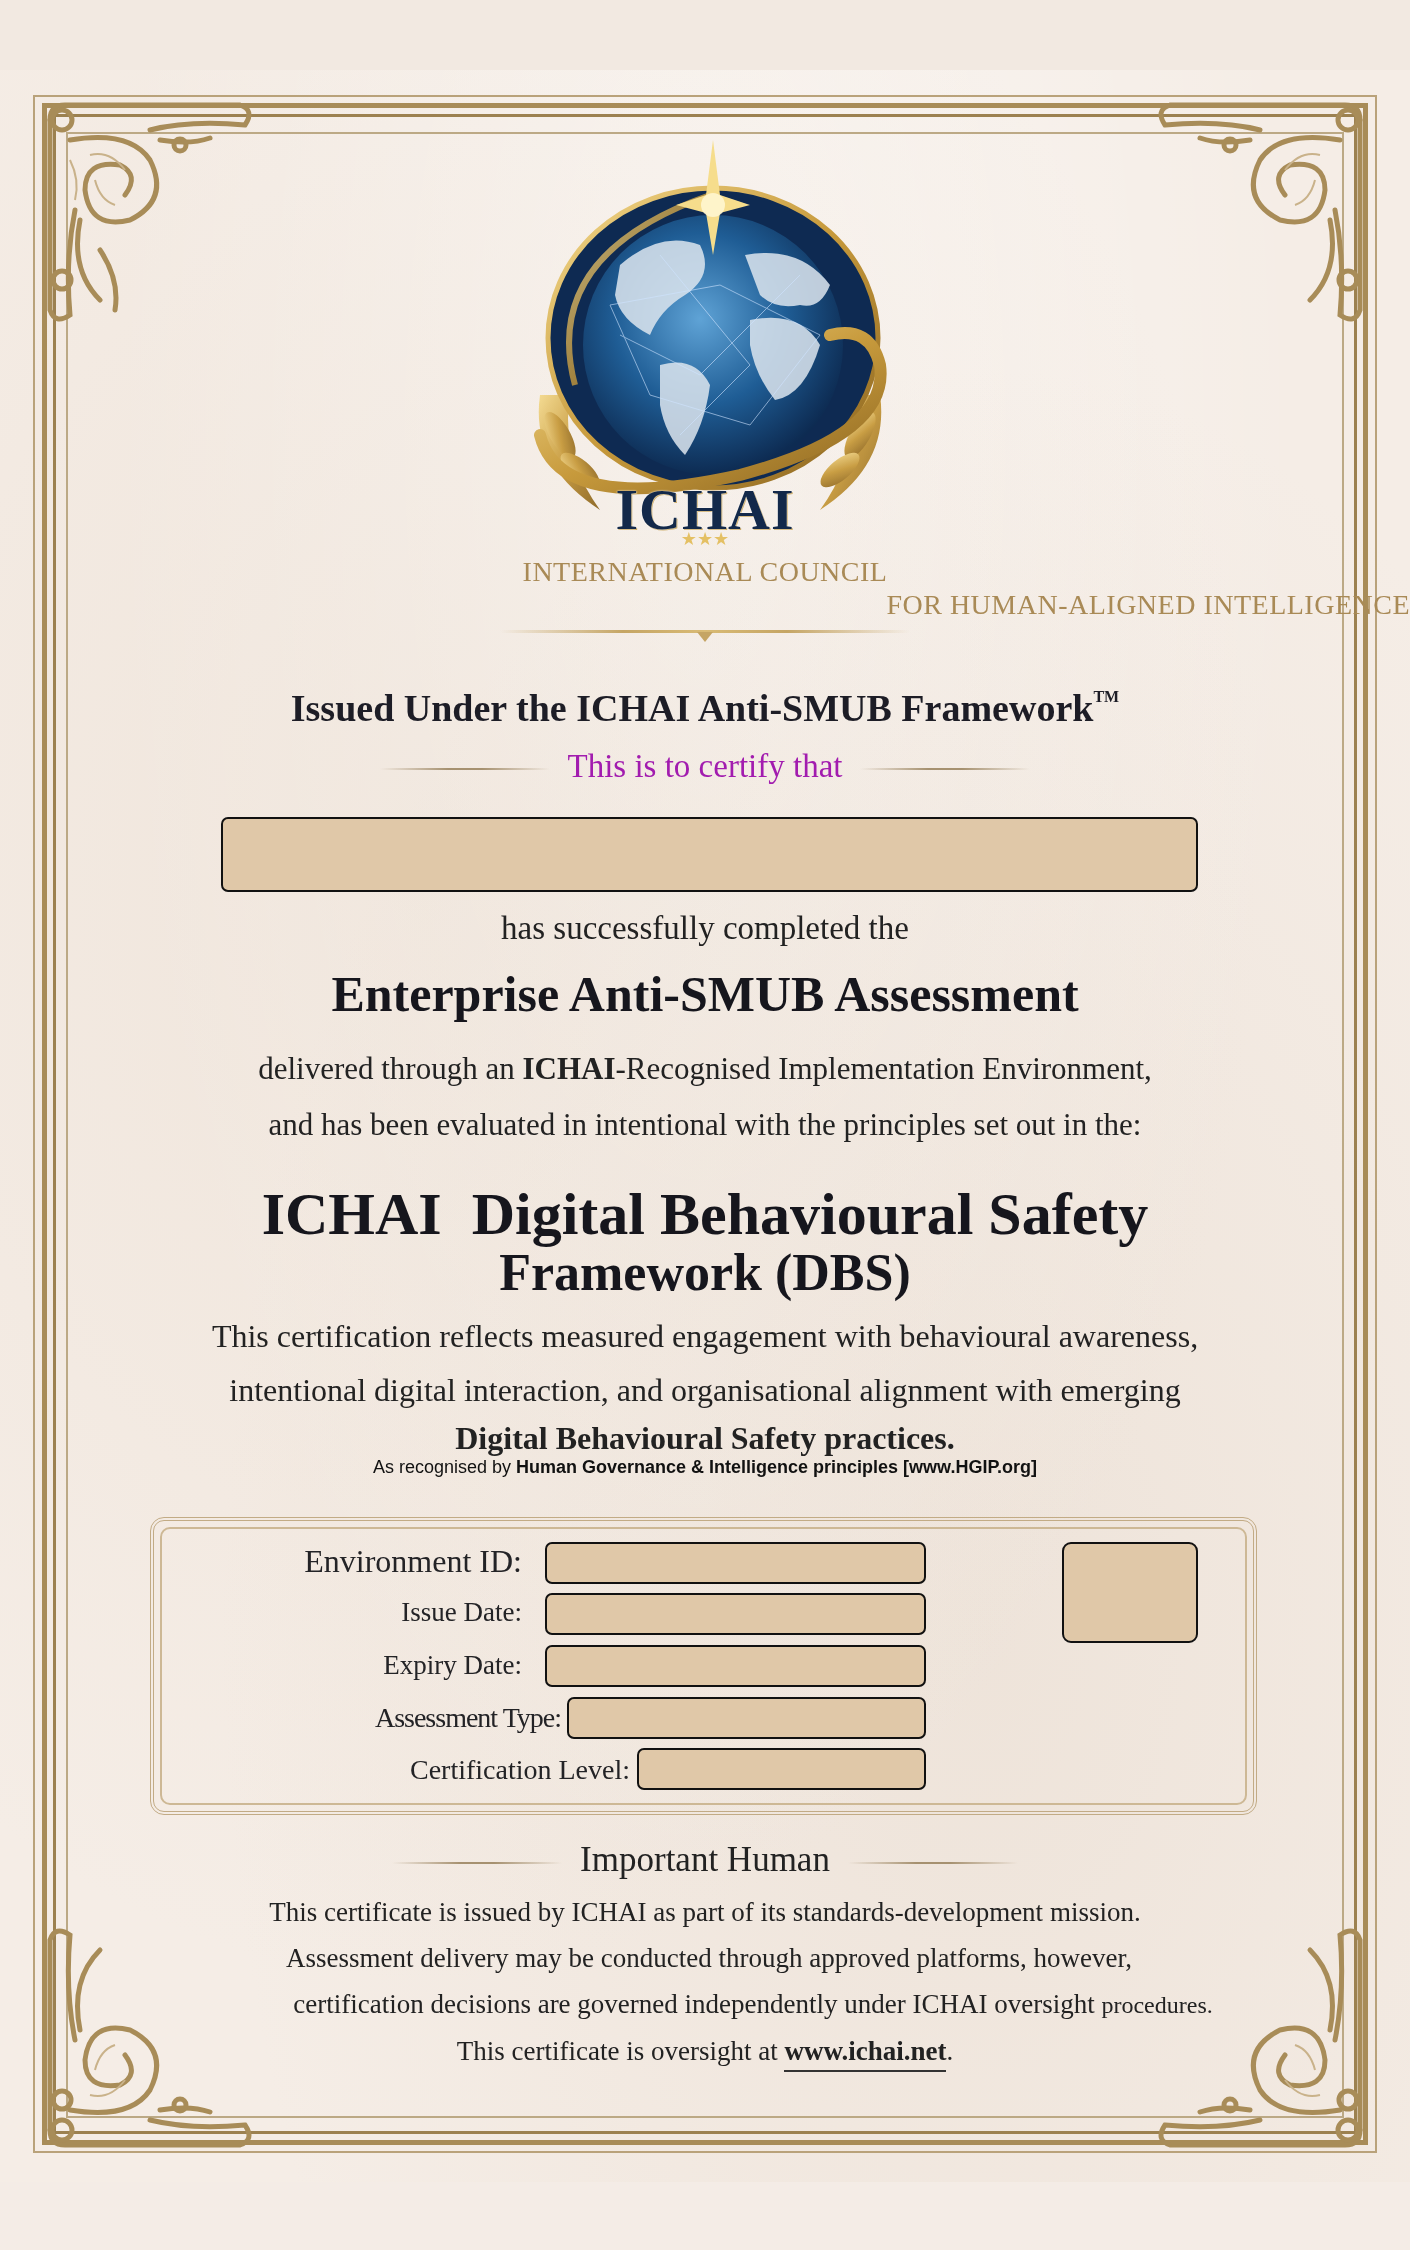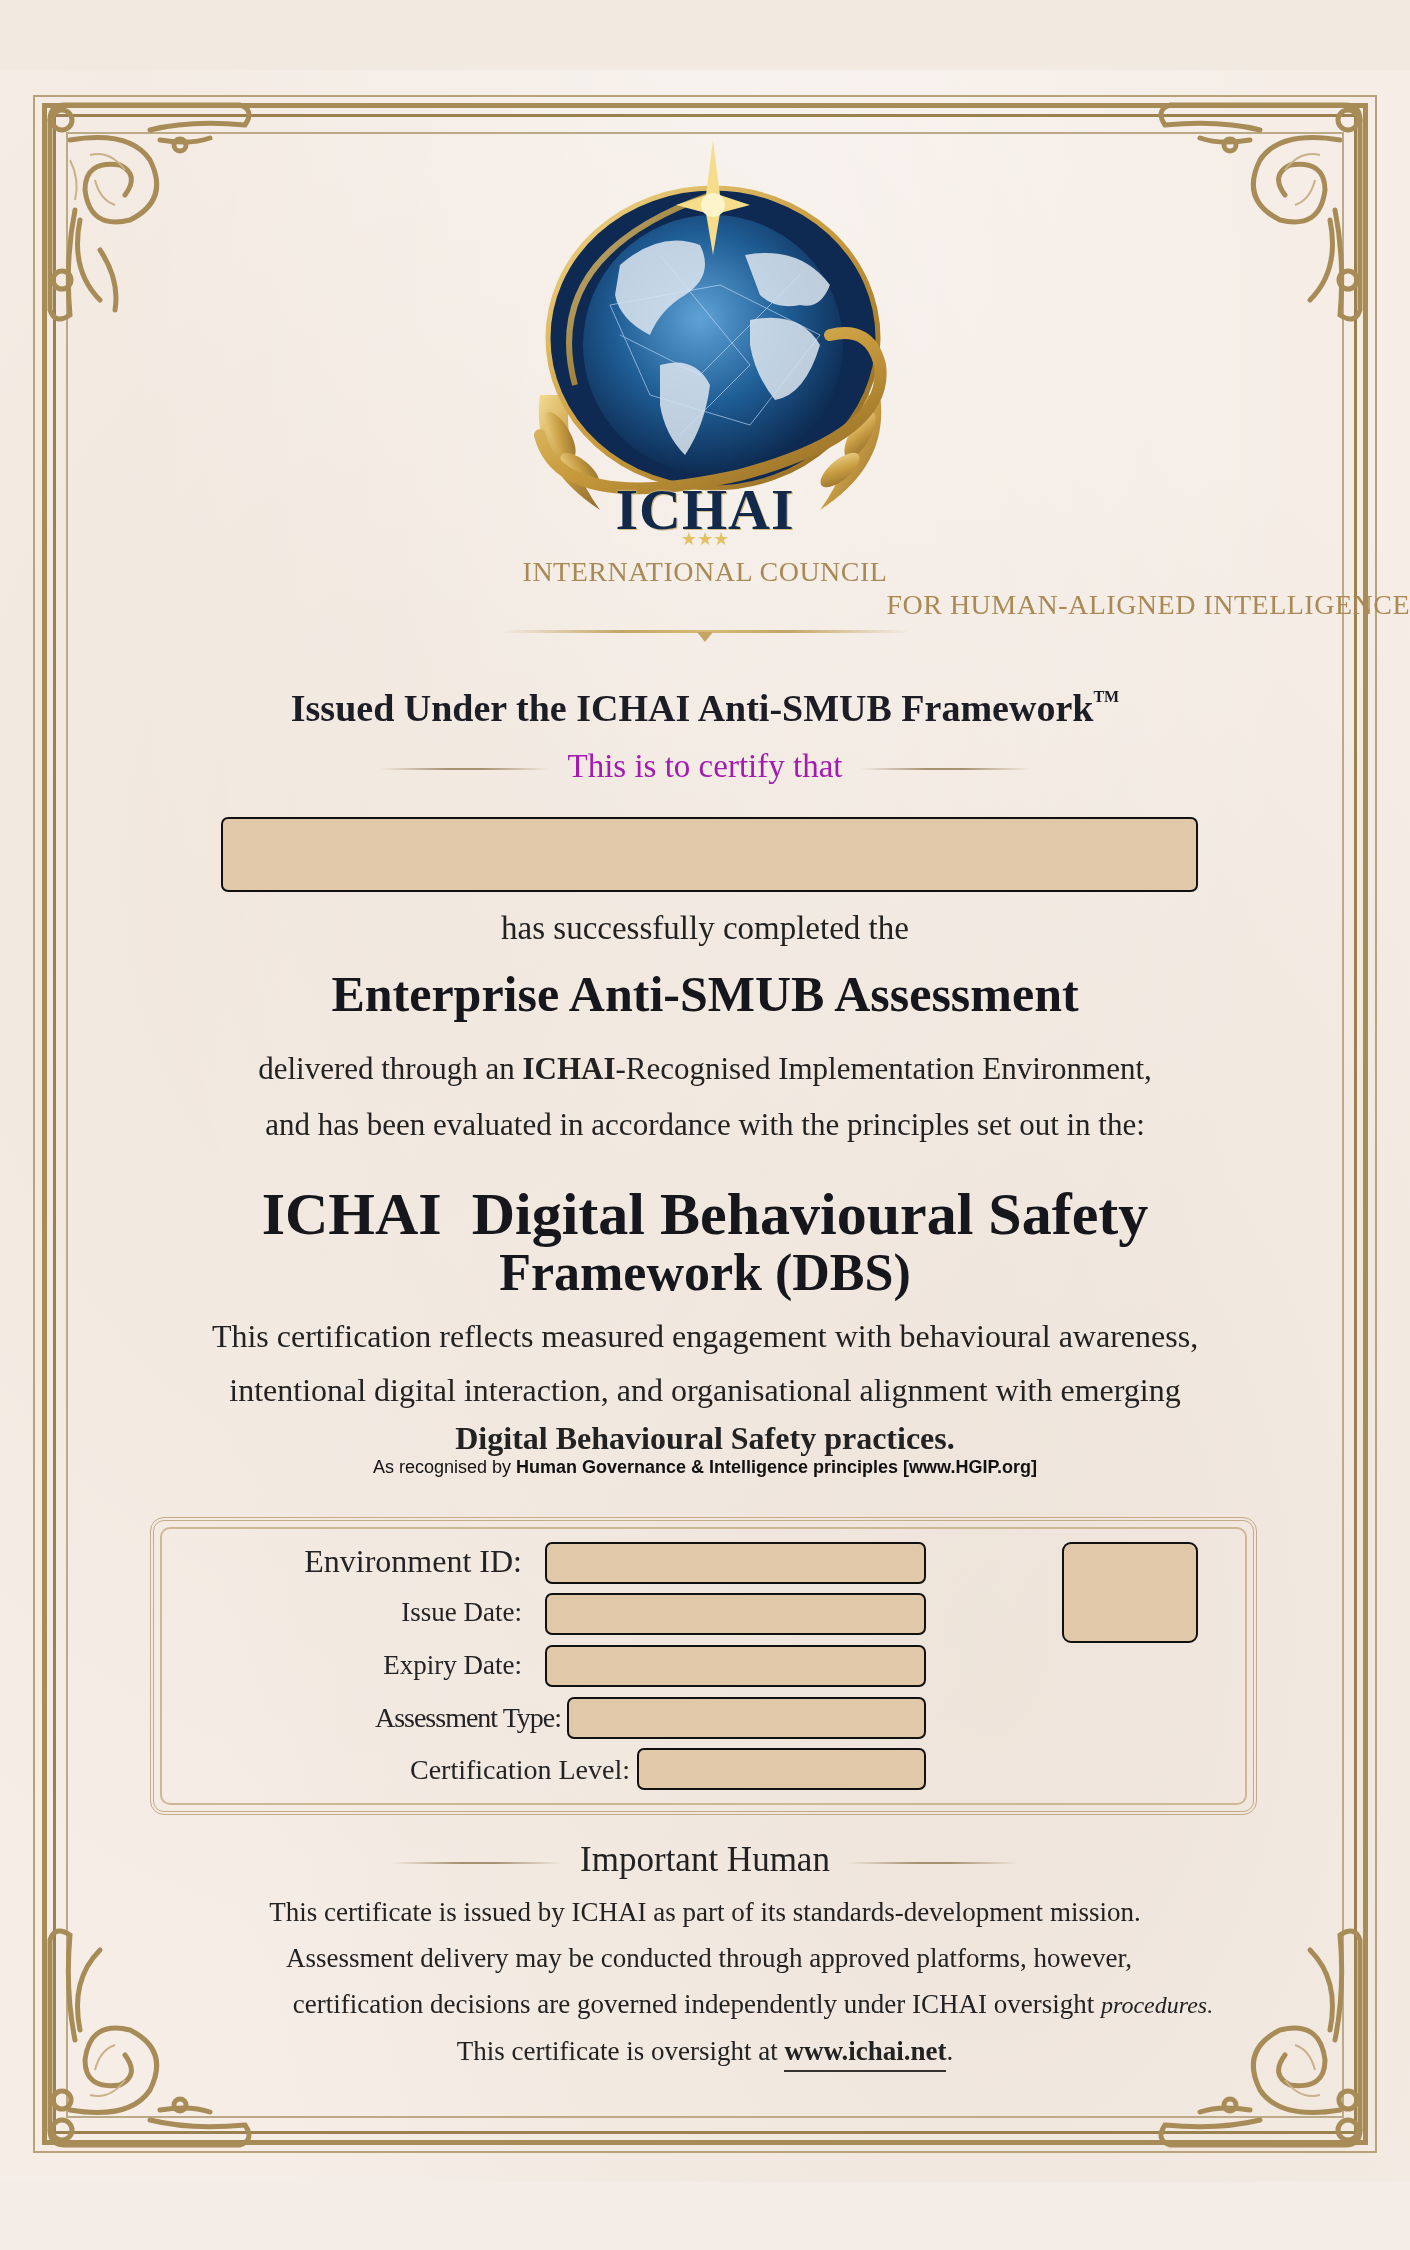--- a/index.html
+++ b/index.html
@@ -98,21 +98,21 @@
   .f-issue { left:545px; top:1593px; width:381px; height:42px; }
   .f-expiry { left:545px; top:1645px; width:381px; height:42px; }
   .f-type { left:567px; top:1697px; width:359px; height:42px; }
   .f-level { left:637px; top:1748px; width:289px; height:42px; }
   .f-seal { left:1062px; top:1542px; width:136px; height:101px; border-radius:9px; }
 
   .notice-head { top:1840px; font-size:35px; color:#222; }
   .n1 { top:1897px; font-size:27px; color:#222; }
   .n2 { top:1943px; font-size:27px; color:#222; padding-left:8px; box-sizing:border-box; }
   .n3 { top:1989px; font-size:27px; color:#222; padding-left:96px; box-sizing:border-box; }
-  .n3 .small { font-style:italic; font-size:24px; }
+  .n3 .small { font-size:24px; }
   .n4 { top:2036px; font-size:27px; color:#222; }
   .n4 a { color:#222; text-decoration:none; font-weight:bold; border-bottom:2px solid #333; padding-bottom:4px; }
 </style>
 </head>
 <body>
 
 <div class="paper"></div>
 <div class="topband"></div>
 <div class="bottomband"></div>
 
@@ -251,21 +251,21 @@
 <div class="org-rule"></div>
 
 <div class="center h-issued"><span>Issued Under the ICHAI Anti-SMUB Framework</span><sup>TM</sup></div>
 <div class="center certify-row"><span class="rule"></span><span>This is to certify that</span><span class="rule"></span></div>
 
 <div class="redact name-box"></div>
 
 <div class="center completed">has successfully completed the</div>
 <div class="center assessment">Enterprise Anti-SMUB Assessment</div>
 <div class="center delivered"><span>delivered through an </span><b>ICHAI</b><span>-Recognised Implementation Environment,</span></div>
-<div class="center evaluated">and has been evaluated in accordance with the principles set out in the:</div>
+<div class="center evaluated">and has been evaluated in intentional with the principles set out in the:</div>
 <div class="center dbs1" style="white-space:pre;">ICHAI  Digital Behavioural Safety</div>
 <div class="center dbs2">Framework (DBS)</div>
 <div class="center reflects">This certification reflects measured engagement with behavioural awareness,</div>
 <div class="center intentional">intentional digital interaction, and organisational alignment with emerging</div>
 <div class="center practices">Digital Behavioural Safety practices.</div>
 <div class="center recognised"><span>As recognised by </span><b>Human Governance &amp; Intelligence principles [www.HGIP.org]</b></div>
 
 <div class="detail-box"></div>
 <div class="detail-inner"></div>
 

